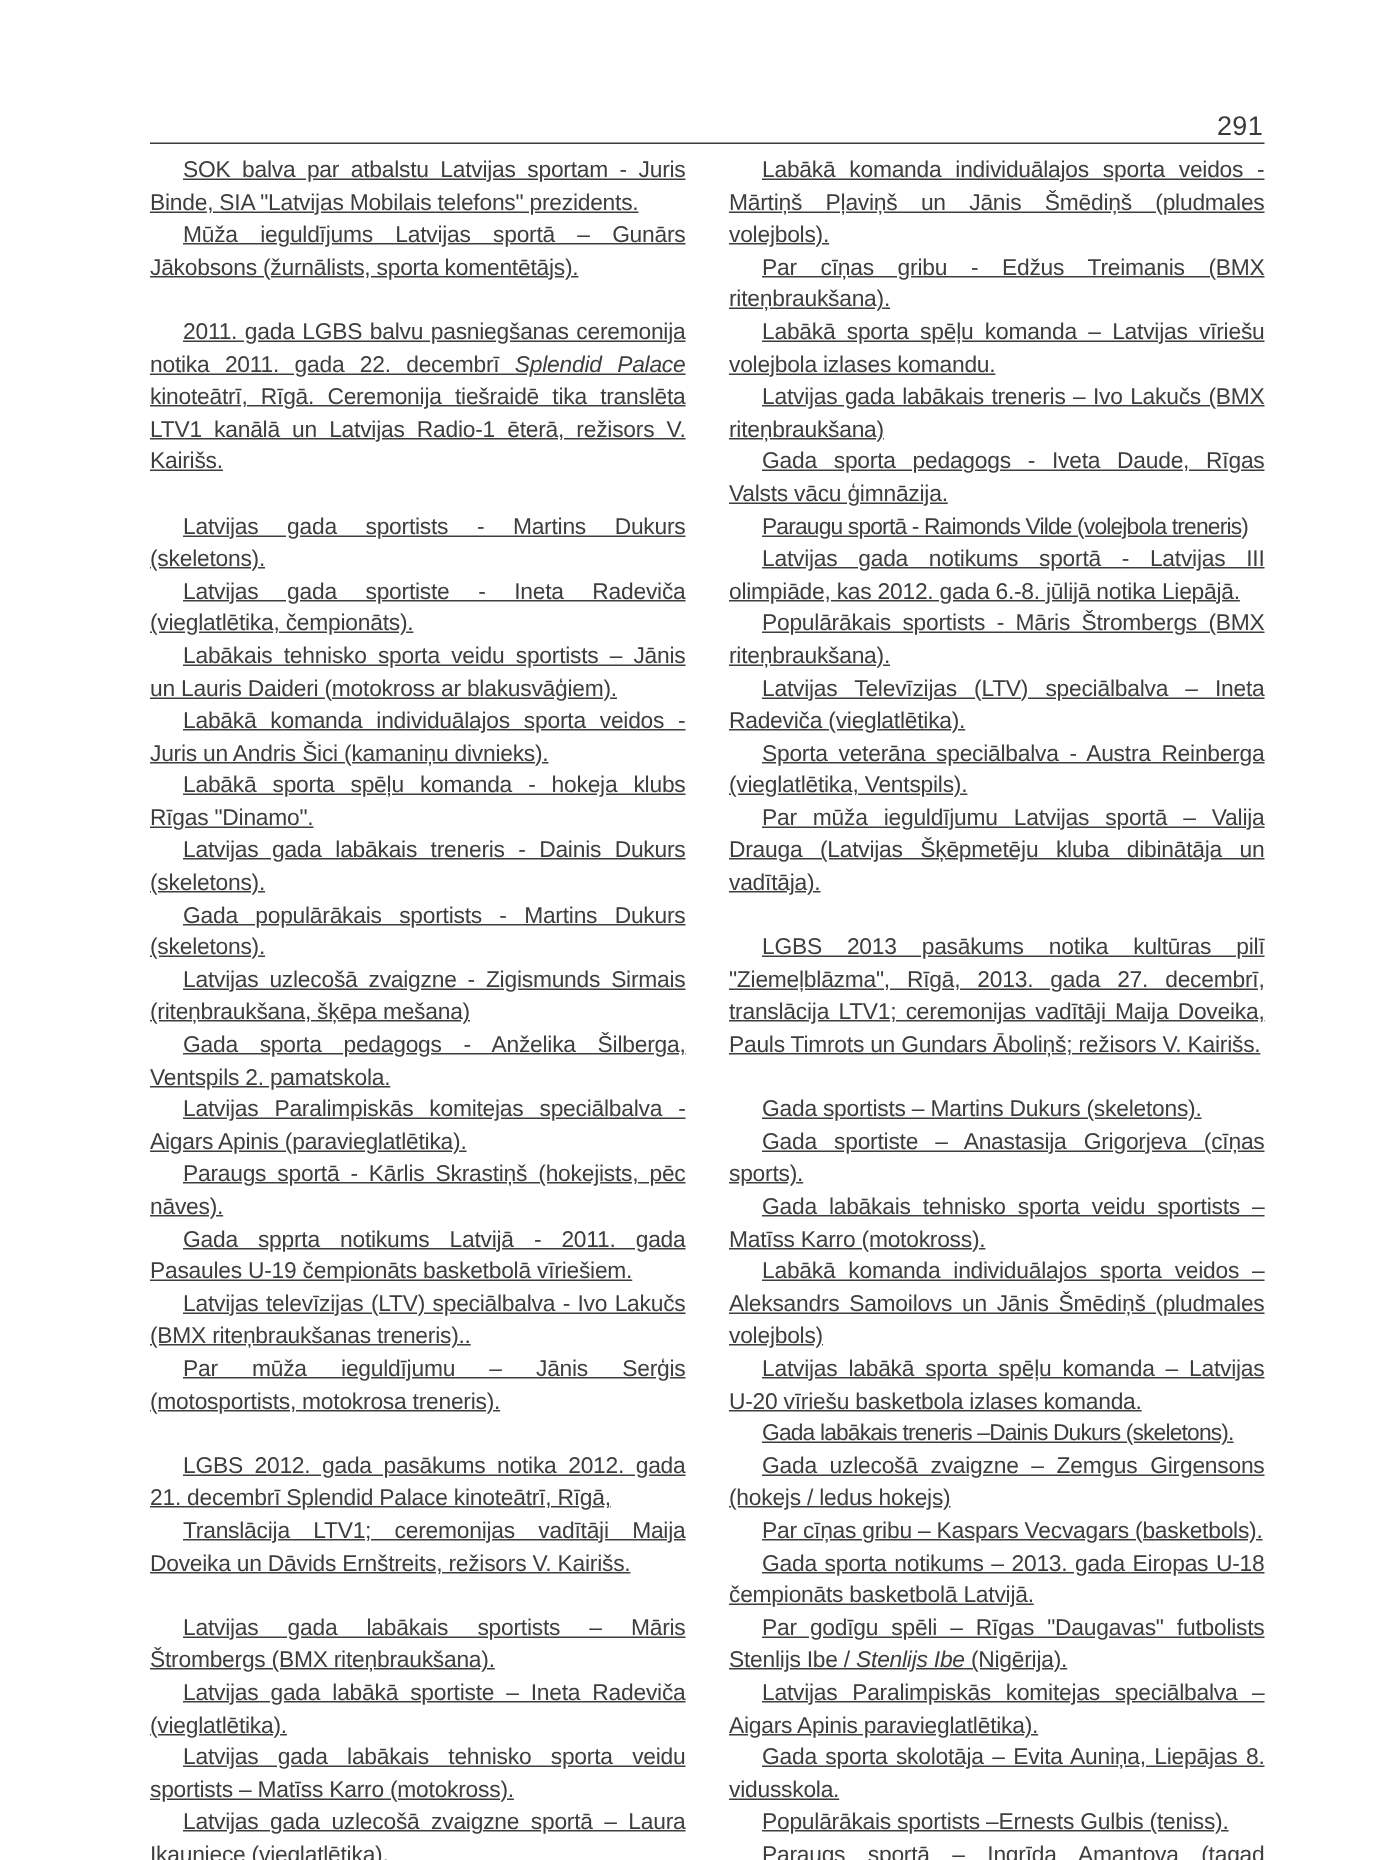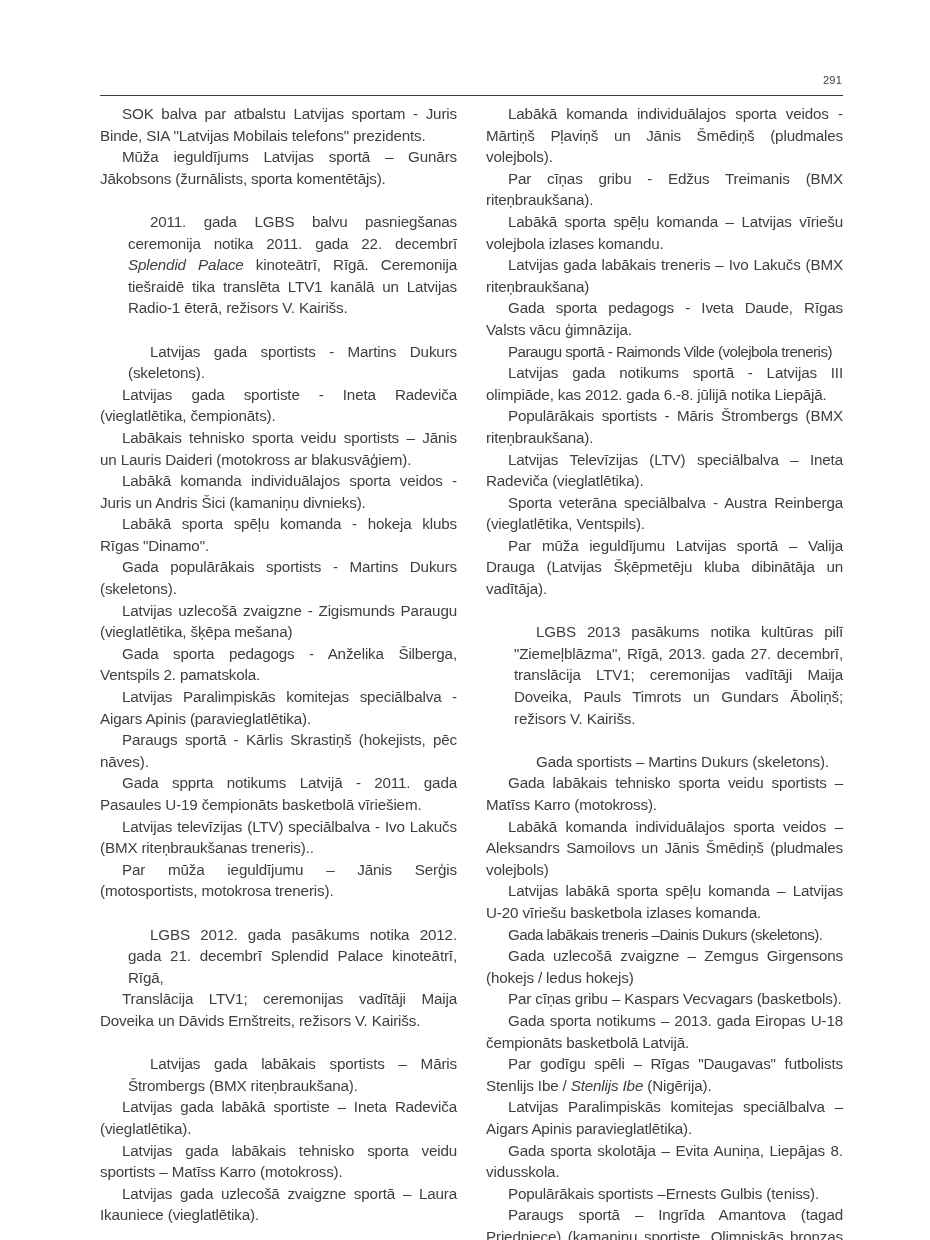--- a/index.html
+++ b/index.html
@@ -13,21 +13,21 @@
     width: 930px;
     height: 1240px;
     background: #ffffff;
     color: #3e3e3e;
     overflow: hidden;
   }
   .page-number {
     position: absolute;
     top: 74px;
     right: 88px;
-    font-size: 11px;
+    font-size: 18px;
     letter-spacing: 0.2px;
     color: #3a3a3a;
   }
   .rule {
     position: absolute;
     top: 95px;
     left: 100px;
     width: 743px;
     height: 0;
     border: none;
@@ -48,24 +48,24 @@
     font-size: 15.2px;
     line-height: 21.6px;
     letter-spacing: -0.15px;
     color: #3e3e3e;
     hyphens: auto;
   }
   p.para {
     margin: 0;
     padding: 0;
     text-indent: 22px;
+    text-decoration: underline;
   }
   p.para.gap {
     margin-top: 21.6px;
-    margin-left: 28px;
   }
   p.para.condensed {
     letter-spacing: -0.55px;
   }
   p.para i {
     font-style: italic;
   }
 </style>
 </head>
 <body>
@@ -76,22 +76,23 @@
   <div class="columns">
     <div class="col" id="col-left">
         <p class="para"><span>SOK balva par atbalstu Latvijas sportam - Juris Binde, SIA "Latvijas Mobilais telefons" prezidents.</span></p>
         <p class="para"><span>Mūža ieguldījums Latvijas sportā – Gunārs Jākobsons (žurnālists, sporta komentētājs).</span></p>
         <p class="para gap"><span>2011. gada LGBS balvu pasniegšanas ceremonija notika 2011. gada 22. decembrī </span><i>Splendid Palace</i><span> kinoteātrī, Rīgā. Ceremonija tiešraidē tika translēta LTV1 kanālā un Latvijas Radio-1 ēterā, režisors V. Kairišs.</span></p>
         <p class="para gap"><span>Latvijas gada sportists - Martins Dukurs (skeletons).</span></p>
         <p class="para"><span>Latvijas gada sportiste - Ineta Radeviča (vieglatlētika, čempionāts).</span></p>
         <p class="para"><span>Labākais tehnisko sporta veidu sportists – Jānis un Lauris Daideri (motokross ar blakusvāģiem).</span></p>
         <p class="para"><span>Labākā komanda individuālajos sporta veidos - Juris un Andris Šici (kamaniņu divnieks).</span></p>
         <p class="para"><span>Labākā sporta spēļu komanda - hokeja klubs Rīgas "Dinamo".</span></p>
+        <p class="para"><span>Latvijas gada labākais treneris - Dainis Dukurs (skeletons).</span></p>
         <p class="para"><span>Gada populārākais sportists - Martins Dukurs (skeletons).</span></p>
-        <p class="para"><span>Latvijas uzlecošā zvaigzne - Zigismunds Paraugu (vieglatlētika, šķēpa mešana)</span></p>
+        <p class="para"><span>Latvijas uzlecošā zvaigzne - Zigismunds Sirmais (riteņbraukšana, šķēpa mešana)</span></p>
         <p class="para"><span>Gada sporta pedagogs - Anželika Šilberga, Ventspils 2. pamatskola.</span></p>
         <p class="para"><span>Latvijas Paralimpiskās komitejas speciālbalva - Aigars Apinis (paravieglatlētika).</span></p>
         <p class="para"><span>Paraugs sportā - Kārlis Skrastiņš (hokejists, pēc nāves).</span></p>
         <p class="para"><span>Gada spprta notikums Latvijā - 2011. gada Pasaules U-19 čempionāts basketbolā vīriešiem.</span></p>
         <p class="para"><span>Latvijas televīzijas (LTV) speciālbalva - Ivo Lakučs (BMX riteņbraukšanas treneris)..</span></p>
         <p class="para"><span>Par mūža ieguldījumu – Jānis Serģis (motosportists, motokrosa treneris).</span></p>
         <p class="para gap"><span>LGBS 2012. gada pasākums notika 2012. gada 21. decembrī Splendid Palace kinoteātrī, Rīgā,</span></p>
         <p class="para"><span>Translācija LTV1; ceremonijas vadītāji Maija Doveika un Dāvids Ernštreits, režisors V. Kairišs.</span></p>
         <p class="para gap"><span>Latvijas gada labākais sportists – Māris Štrombergs (BMX riteņbraukšana).</span></p>
         <p class="para"><span>Latvijas gada labākā sportiste – Ineta Radeviča (vieglatlētika).</span></p>
@@ -105,20 +106,21 @@
         <p class="para"><span>Latvijas gada labākais treneris – Ivo Lakučs (BMX riteņbraukšana)</span></p>
         <p class="para"><span>Gada sporta pedagogs - Iveta Daude, Rīgas Valsts vācu ģimnāzija.</span></p>
         <p class="para condensed"><span>Paraugu sportā - Raimonds Vilde (volejbola treneris)</span></p>
         <p class="para"><span>Latvijas gada notikums sportā - Latvijas III olimpiāde, kas 2012. gada 6.-8. jūlijā notika Liepājā.</span></p>
         <p class="para"><span>Populārākais sportists - Māris Štrombergs (BMX riteņbraukšana).</span></p>
         <p class="para"><span>Latvijas Televīzijas (LTV) speciālbalva – Ineta Radeviča (vieglatlētika).</span></p>
         <p class="para"><span>Sporta veterāna speciālbalva - Austra Reinberga (vieglatlētika, Ventspils).</span></p>
         <p class="para"><span>Par mūža ieguldījumu Latvijas sportā – Valija Drauga (Latvijas Šķēpmetēju kluba dibinātāja un vadītāja).</span></p>
         <p class="para gap"><span>LGBS 2013 pasākums notika kultūras pilī "Ziemeļblāzma", Rīgā, 2013. gada 27. decembrī, translācija LTV1; ceremonijas vadītāji Maija Doveika, Pauls Timrots un Gundars Āboliņš; režisors V. Kairišs.</span></p>
         <p class="para gap"><span>Gada sportists – Martins Dukurs (skeletons).</span></p>
+        <p class="para"><span>Gada sportiste – Anastasija Grigorjeva (cīņas sports).</span></p>
         <p class="para"><span>Gada labākais tehnisko sporta veidu sportists – Matīss Karro (motokross).</span></p>
         <p class="para"><span>Labākā komanda individuālajos sporta veidos – Aleksandrs Samoilovs un Jānis Šmēdiņš (pludmales volejbols)</span></p>
         <p class="para"><span>Latvijas labākā sporta spēļu komanda – Latvijas U-20 vīriešu basketbola izlases komanda.</span></p>
         <p class="para condensed"><span>Gada labākais treneris –Dainis Dukurs (skeletons).</span></p>
         <p class="para"><span>Gada uzlecošā zvaigzne – Zemgus Girgensons (hokejs / ledus hokejs)</span></p>
         <p class="para"><span>Par cīņas gribu – Kaspars Vecvagars (basketbols).</span></p>
         <p class="para"><span>Gada sporta notikums – 2013. gada Eiropas U-18 čempionāts basketbolā Latvijā.</span></p>
         <p class="para"><span>Par godīgu spēli – Rīgas "Daugavas" futbolists Stenlijs Ibe / </span><i>Stenlijs Ibe</i><span> (Nigērija).</span></p>
         <p class="para"><span>Latvijas Paralimpiskās komitejas speciālbalva – Aigars Apinis paravieglatlētika).</span></p>
         <p class="para"><span>Gada sporta skolotāja – Evita Auniņa, Liepājas 8. vidusskola.</span></p>

